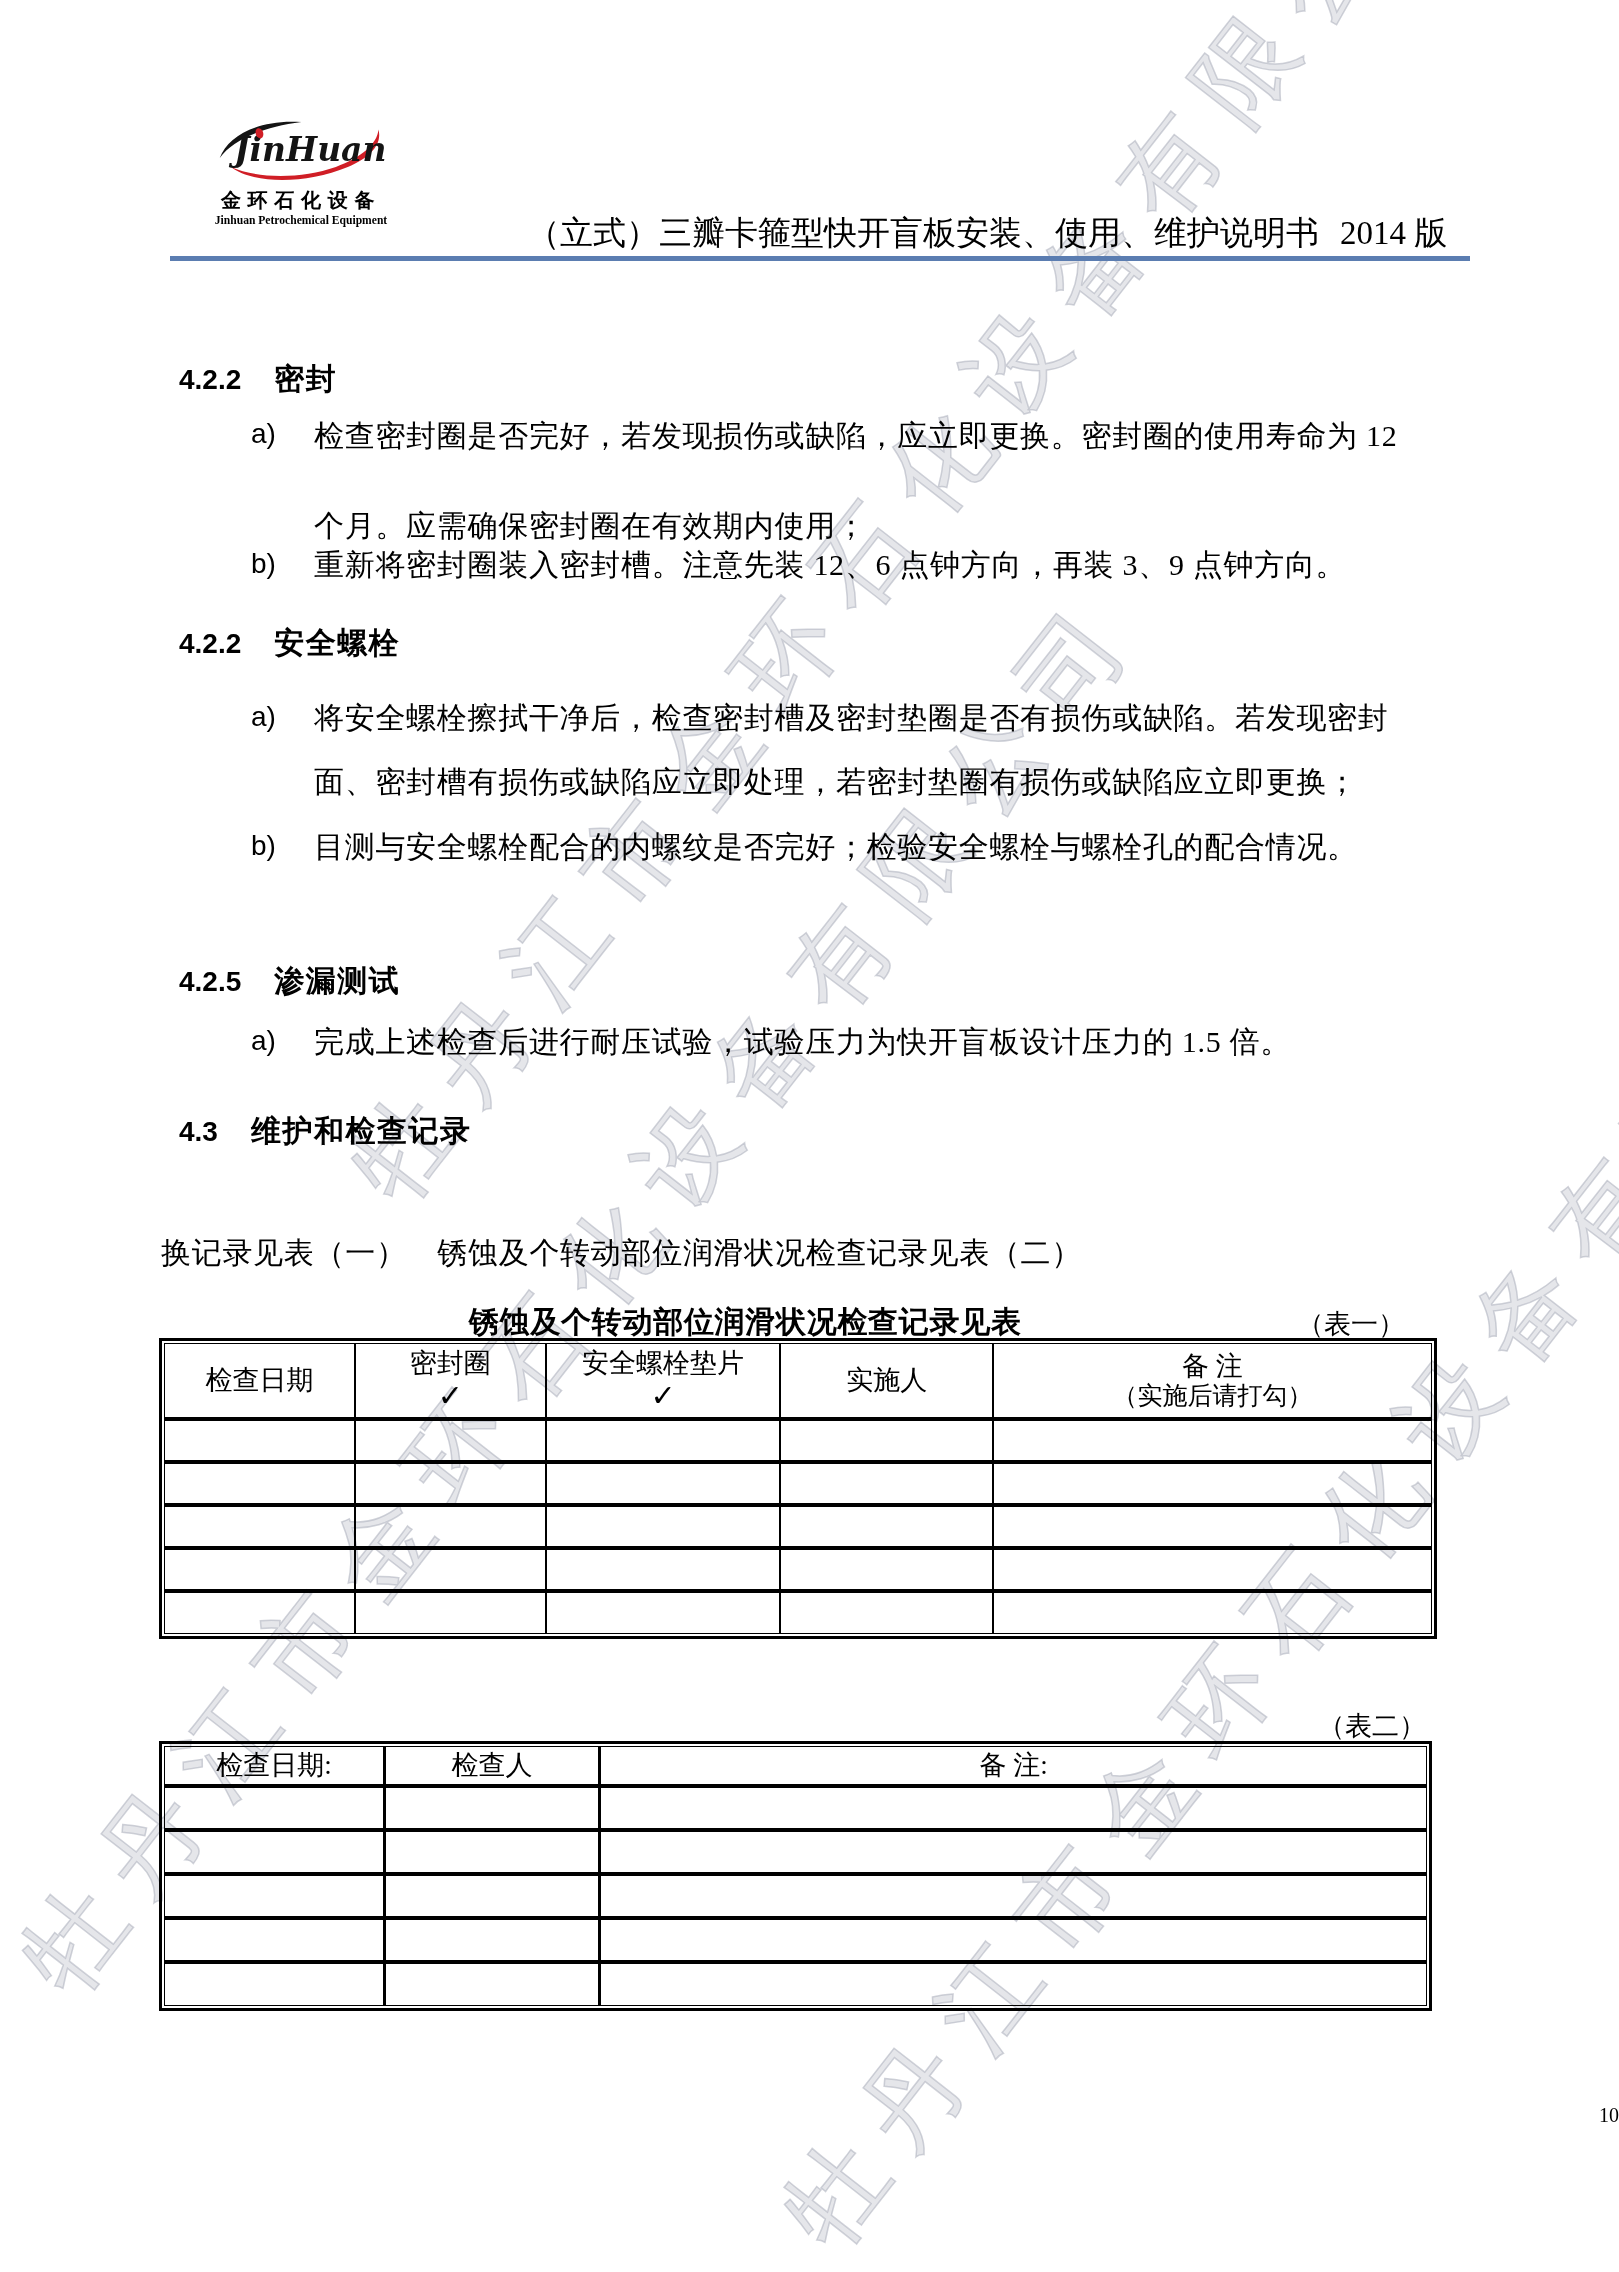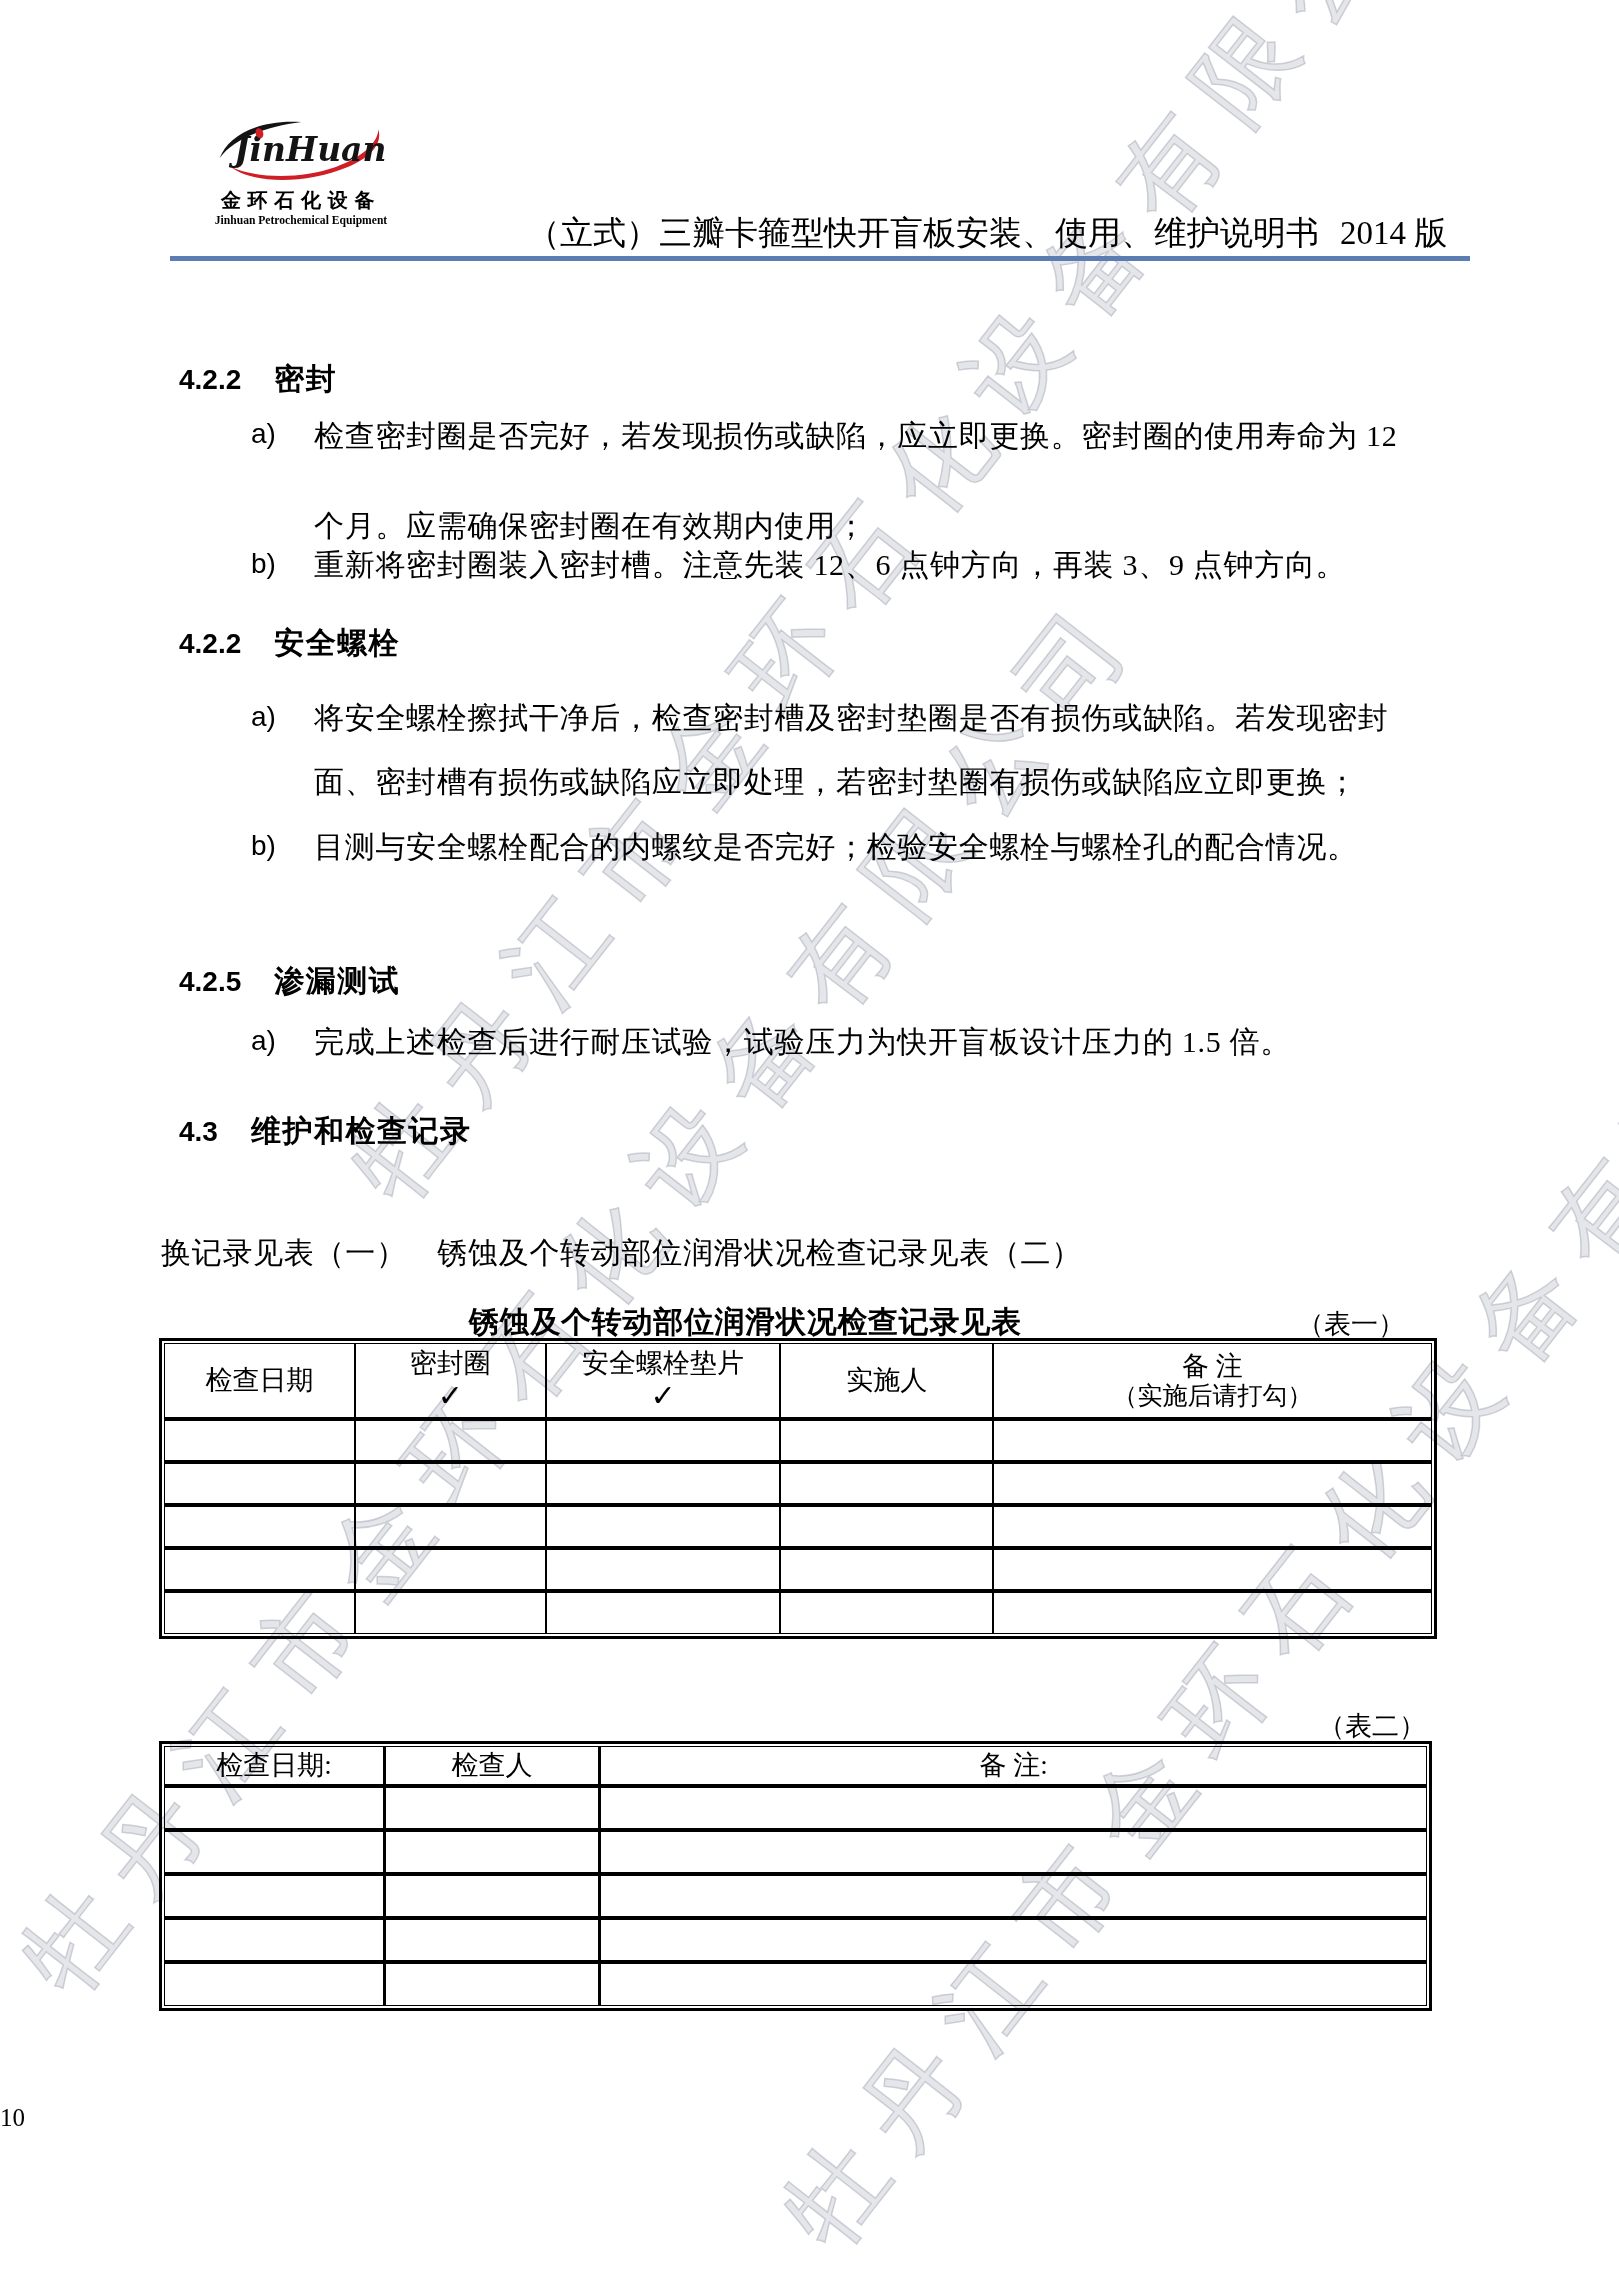--- a/index.html
+++ b/index.html
@@ -78,22 +78,22 @@
   #table1 thead tr { height:75px; }
   #table1 tbody tr { height:43px; }
   #table2 thead tr { height:39px; }
   #table2 tbody tr { height:44px; }
   #table2 td, #table2 th { border-right-width:3px; }
   .th-stack div { line-height:1.15; }
   .check { font-size:30px; font-family:"DejaVu Sans", sans-serif; }
   .remark-sub { font-size:25px; }
   
   #page-number {
-    left:0; top:2104px; width:100%; text-align:left;
-    font-size:25px;
+    left:0; top:2104px; width:100%; text-align:right;
+    font-size:20px;
   }
 </style>
 </head>
 <body>
 
 <div id="page">
 
   <div class="wm" id="wm1">牡丹江市金环石化设备有限公司</div>
   <div class="wm" id="wm2">牡丹江市金环石化设备有限公司</div>
   <div class="wm" id="wm3">牡丹江市金环石化设备有限公司</div>

